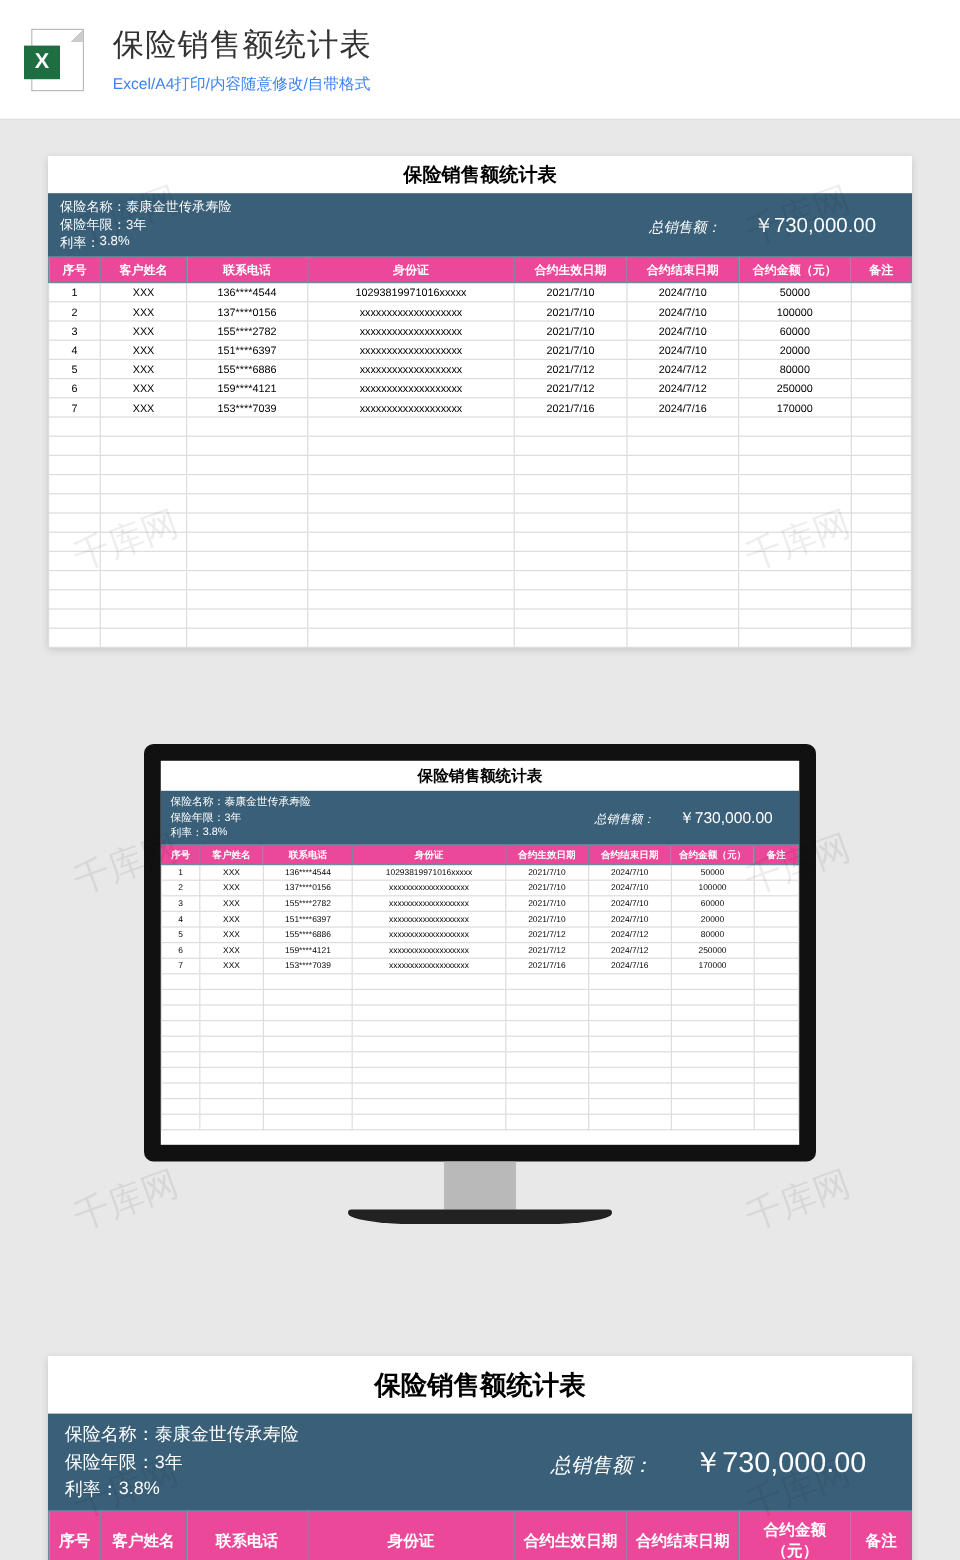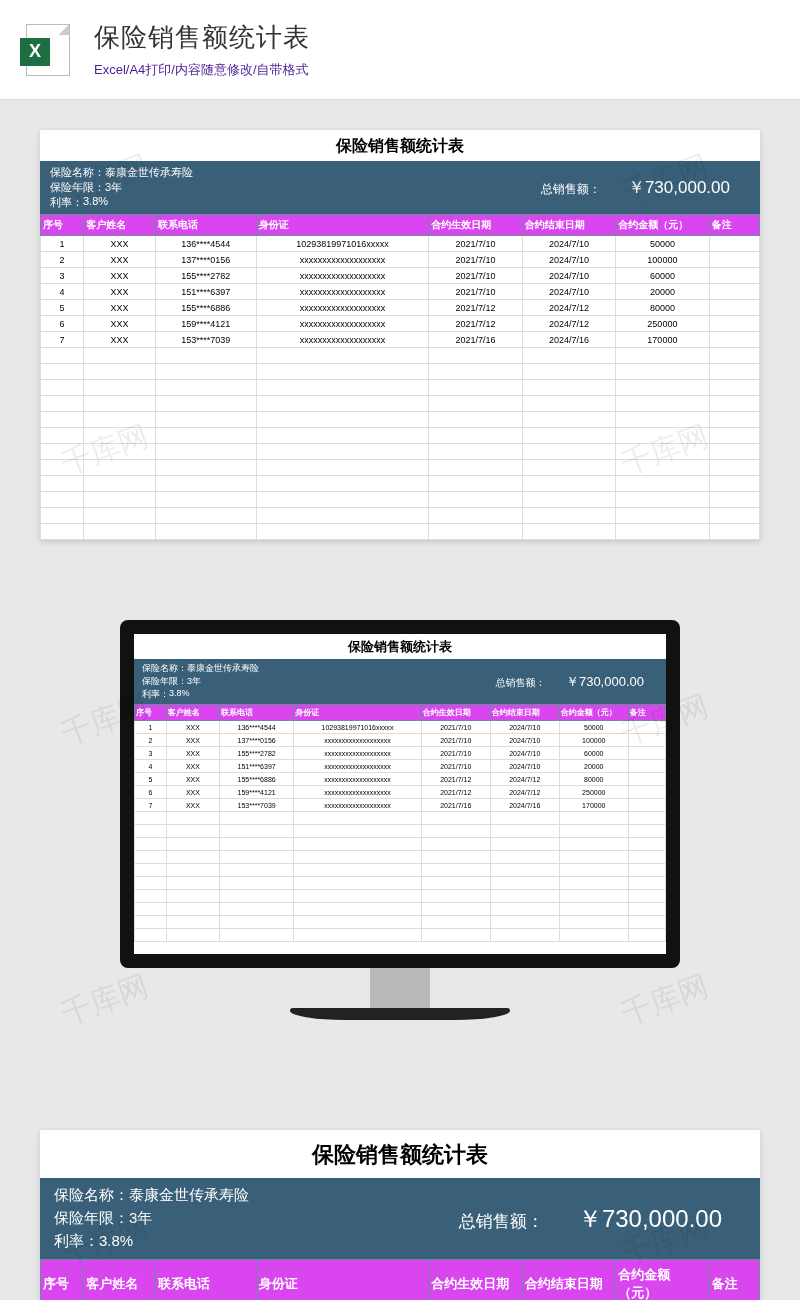--- a/index.html
+++ b/index.html
@@ -55,21 +55,21 @@
   }
   .top-titles { flex: 1; }
   .top-title {
     font-size: 26px;
     color: #333;
     font-weight: 400;
     letter-spacing: 1px;
   }
   .top-subtitle {
     font-size: 13px;
-    color: #4c1d95;
+    color: #3b82f6;
     margin-top: 6px;
   }
   
   .sheet-card {
     background: #fff;
     box-shadow: 0 2px 6px rgba(0,0,0,0.15);
   }
   .sheet-title {
     text-align: center;
     font-weight: bold;
@@ -77,33 +77,33 @@
   }
   .info-bar {
     background: #3a6079;
     color: #fff;
     display: flex;
     justify-content: space-between;
     align-items: center;
   }
   .info-left .info-row { display: flex; }
   .total-block { text-align: right; }
-  .total-label { display: inline-block; }
+  .total-label { display: inline-block; font-style: italic; }
   .total-value { display: inline-block; font-weight: normal; }
   table.data {
     width: 100%;
     border-collapse: collapse;
     table-layout: fixed;
   }
   table.data th {
-    background: #d946ef;
+    background: #ec4899;
     color: #fff;
     font-weight: bold;
     border: 1px solid #6b8a9e;
-    text-align: left;
+    text-align: center;
   }
   table.data td {
     border: 1px solid #ddd;
     text-align: center;
     background: #fff;
     font-family: Arial, sans-serif;
     overflow: hidden;
     white-space: nowrap;
   }
   

